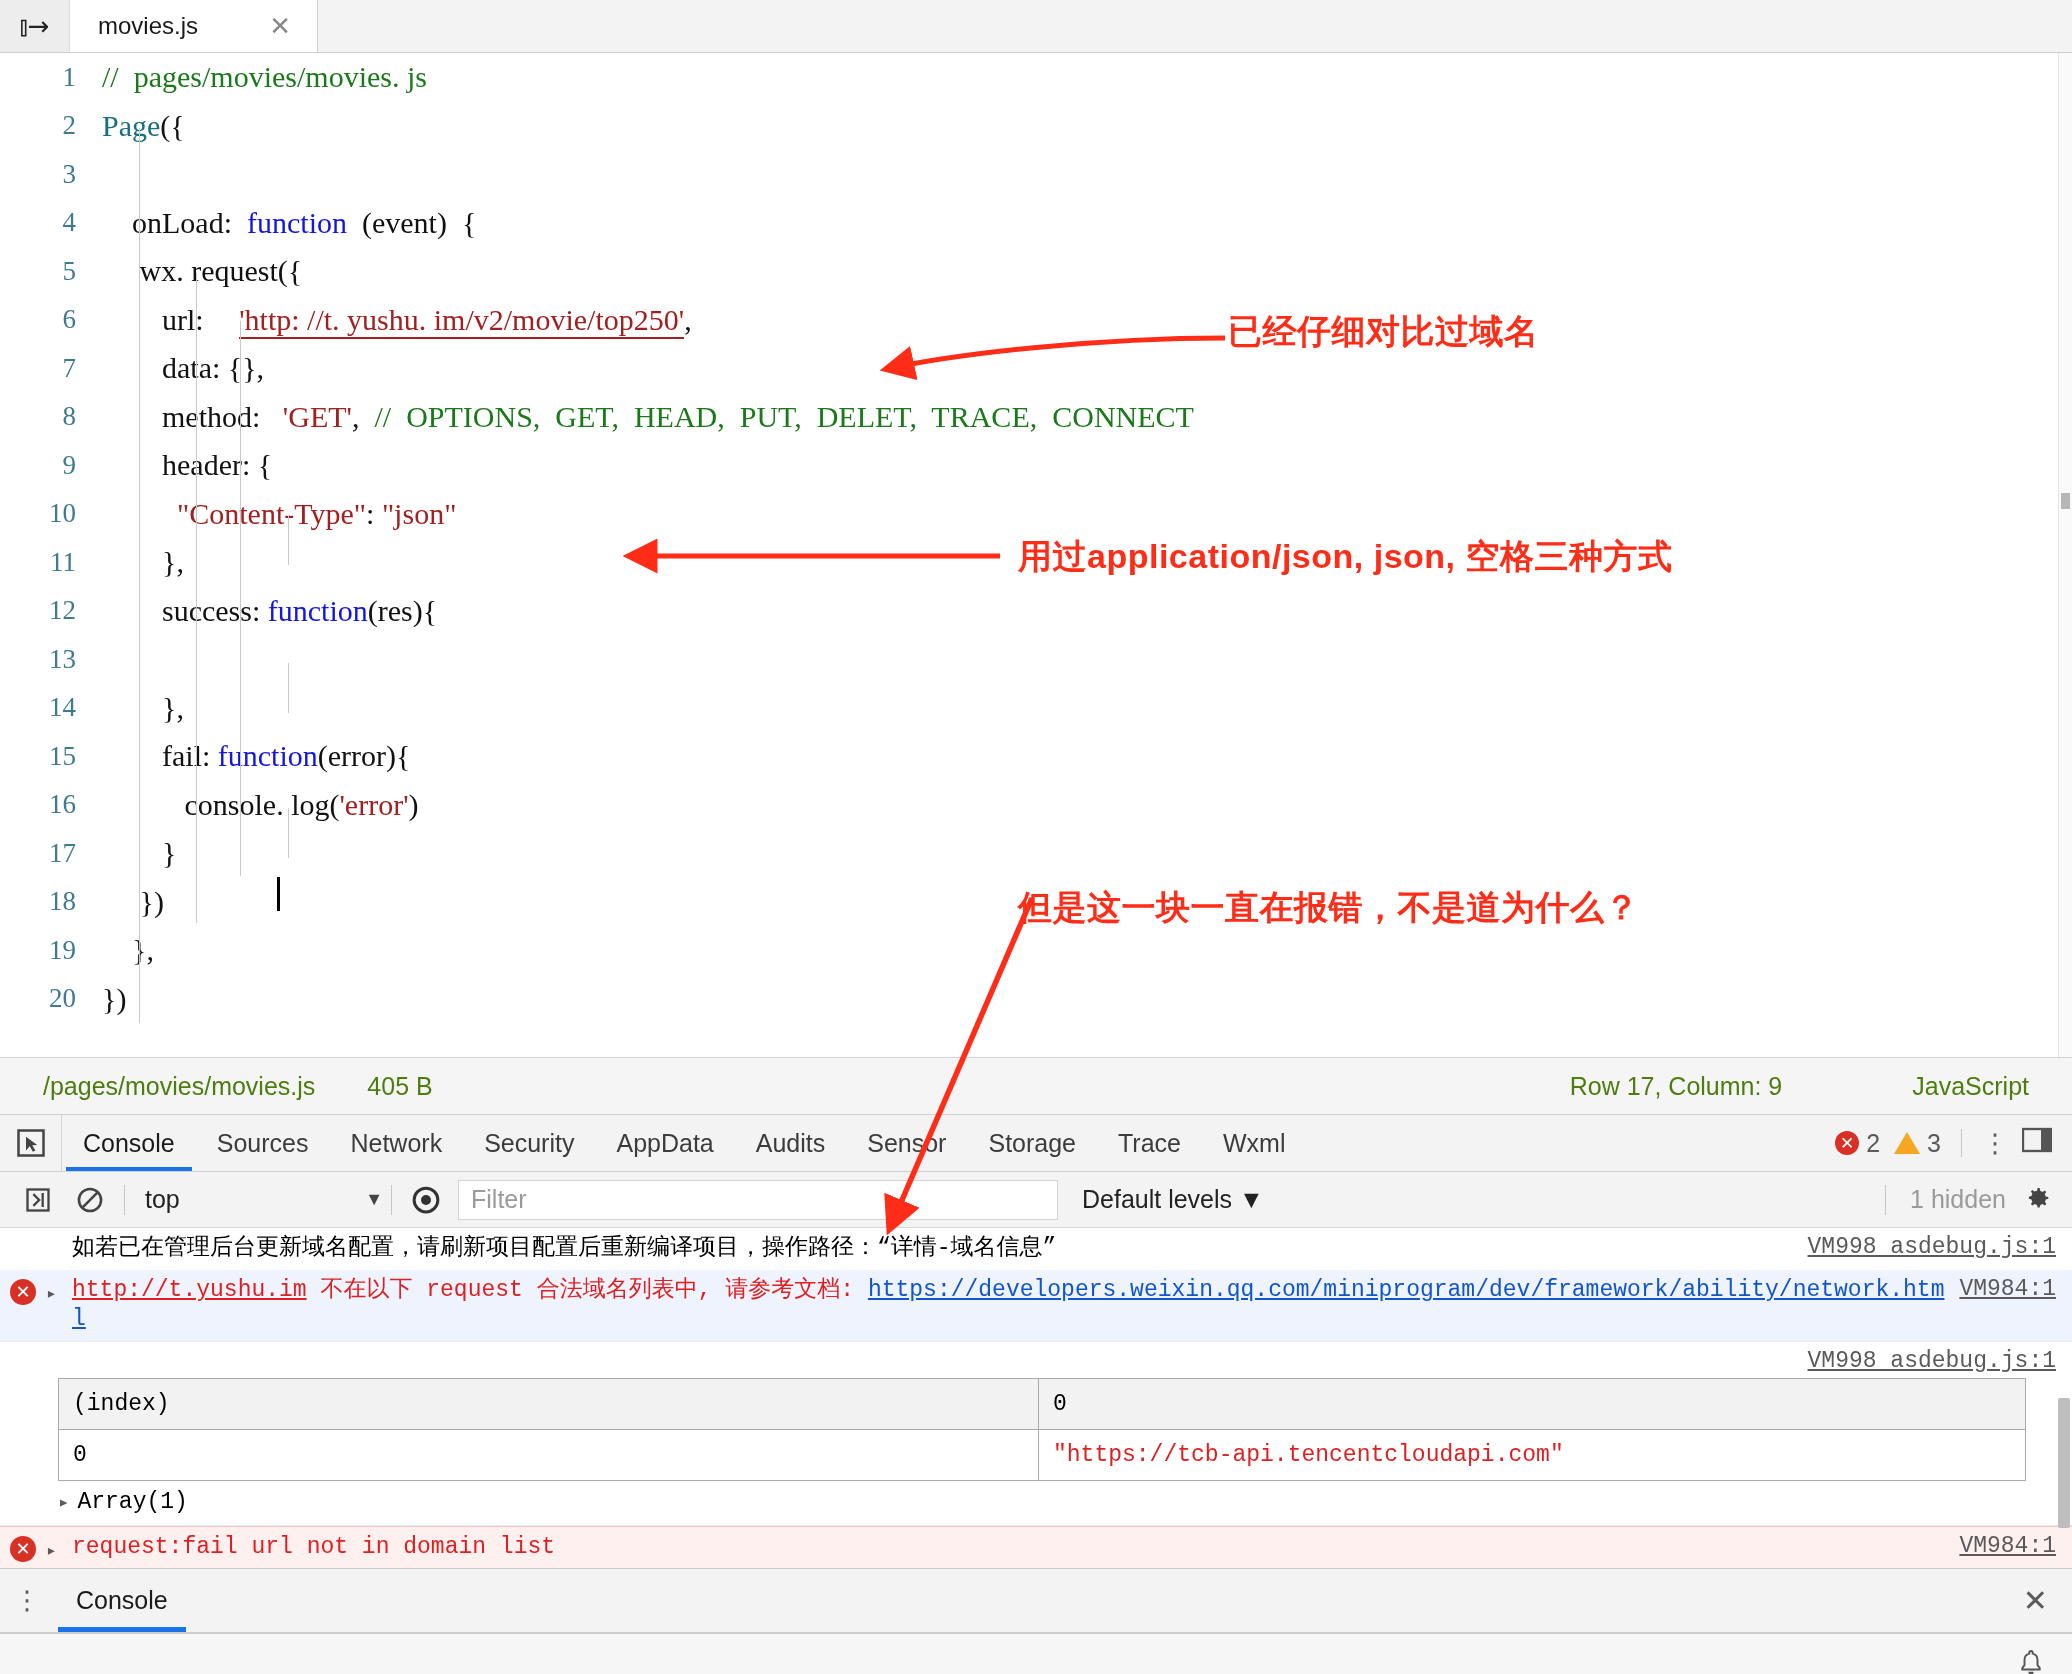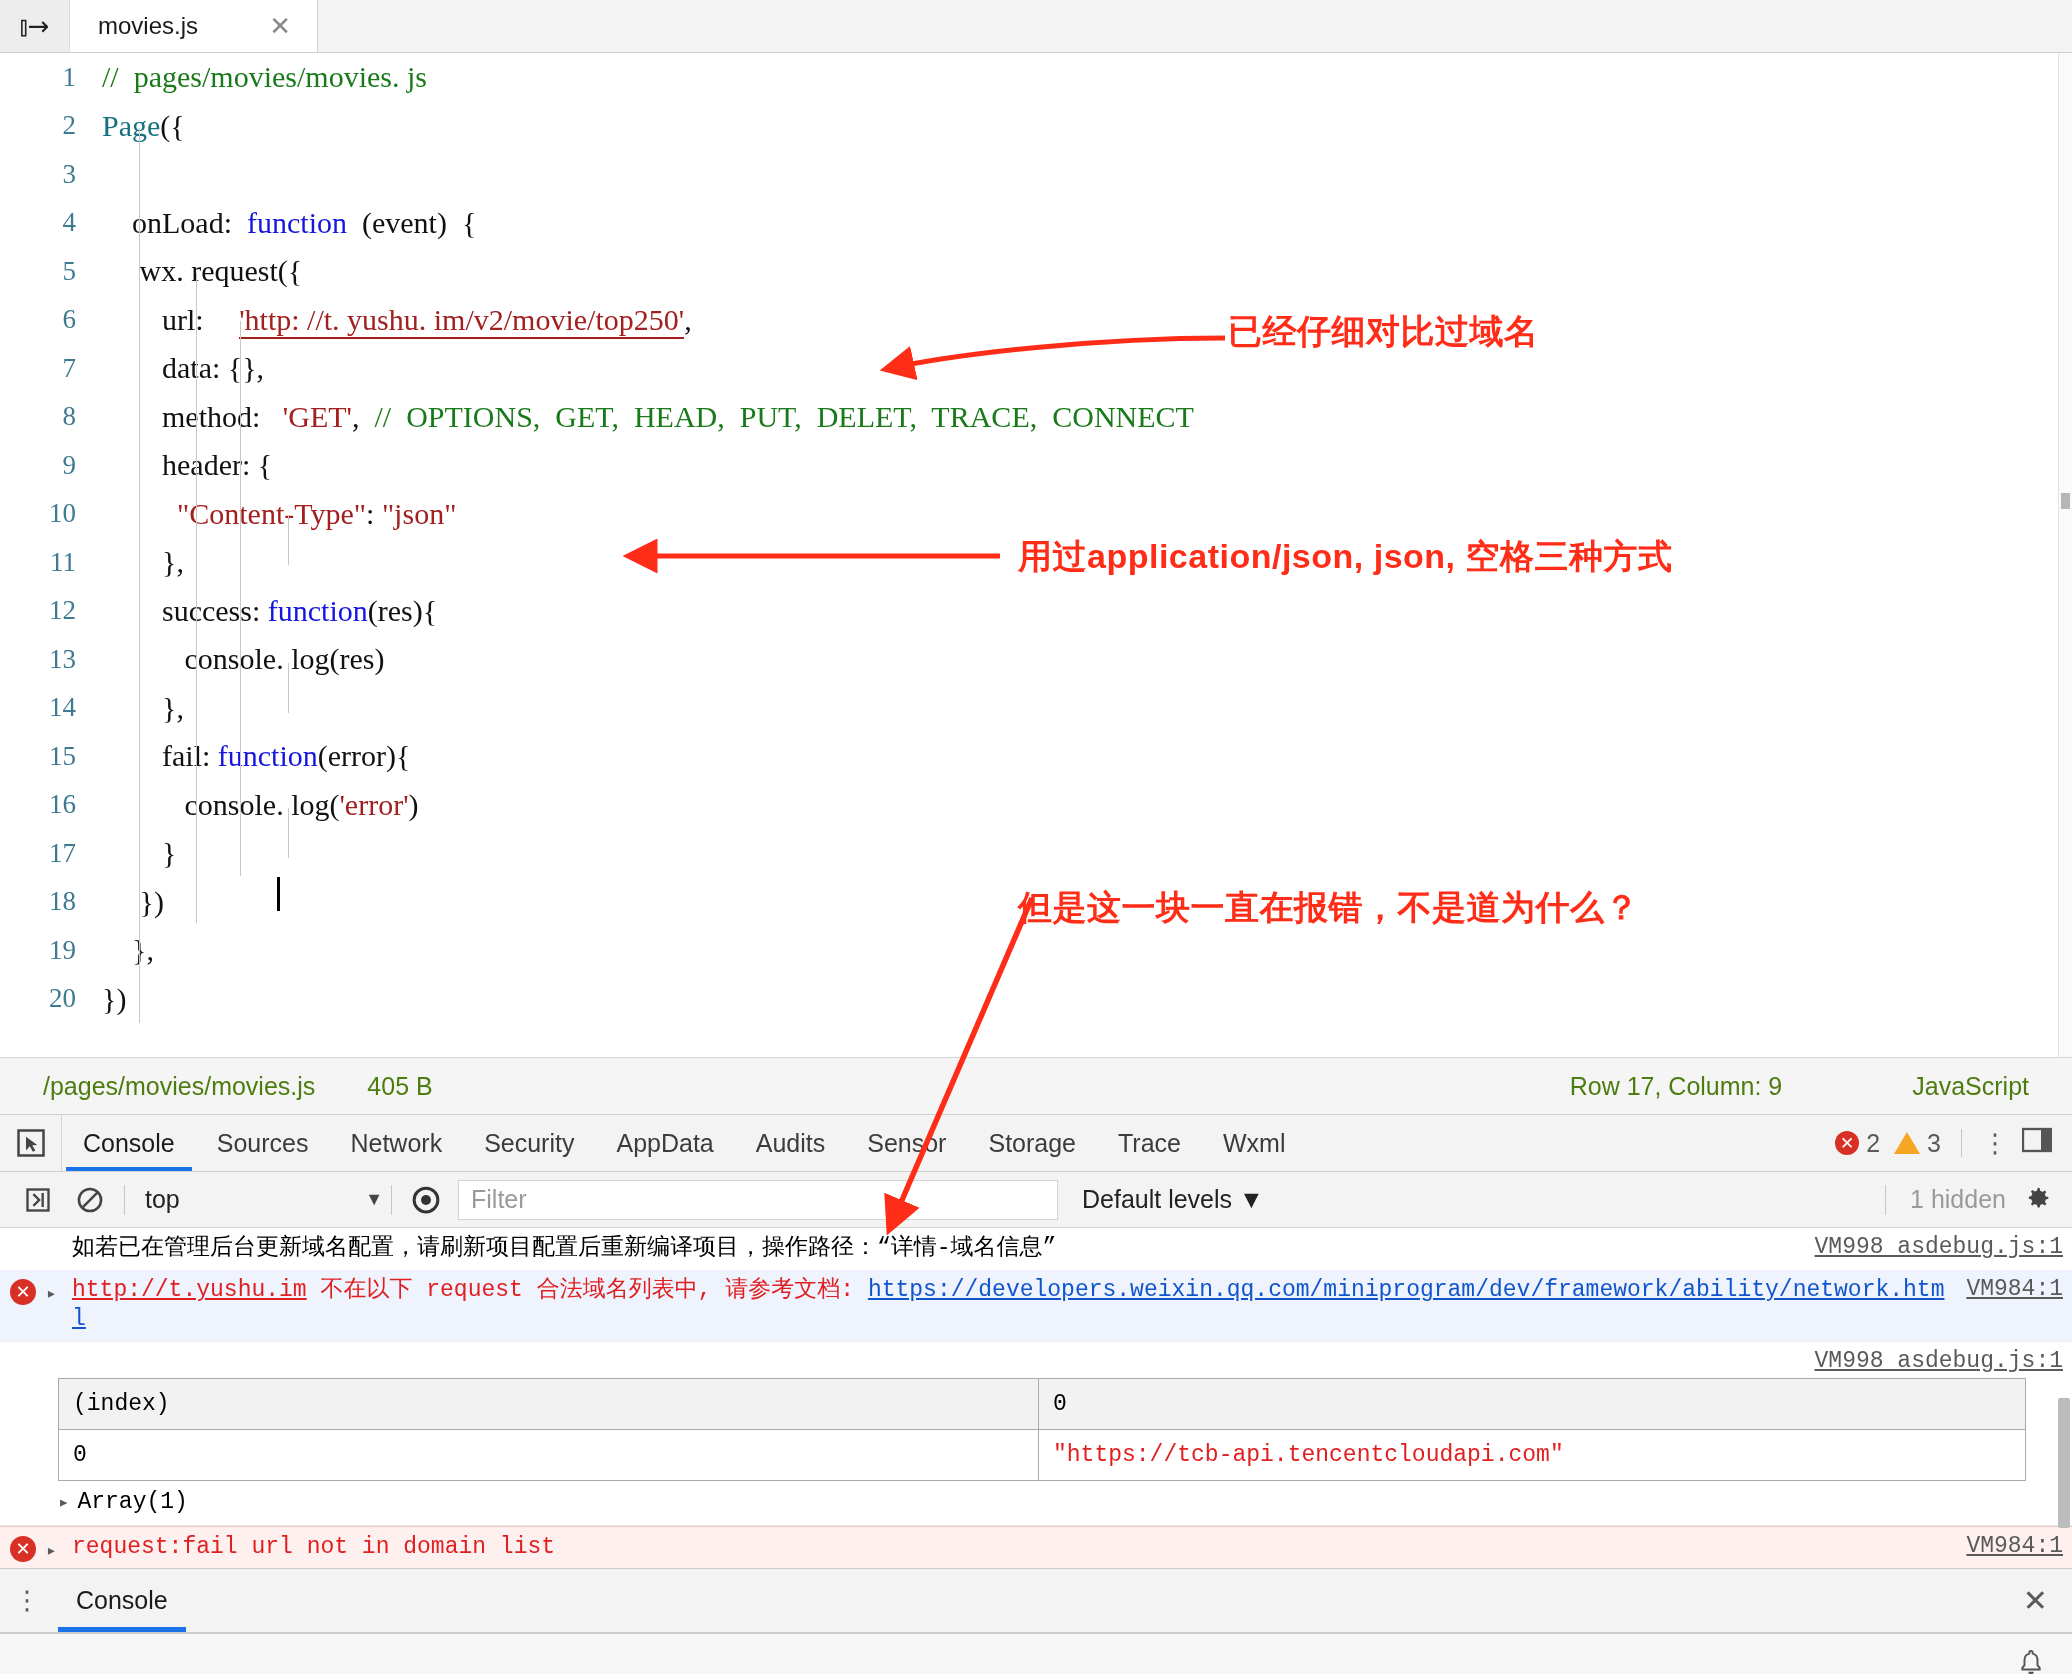--- a/index.html
+++ b/index.html
@@ -216,21 +216,21 @@
     border-bottom: 1px solid #eceff1;
     padding: 6px 0 6px 0;
     display:flex;
     min-height: 42px;
   }
   .msg-ico { width: 46px; flex:none; display:flex; justify-content:center; padding-top:3px;}
   .msg-tri { width: 26px; flex:none; color:#5a5a5a; font-size:18px; padding-top:6px;}
   .msg-text { flex:1; line-height:1.28; padding-right:10px;}
   .msg-src {
     color:#5a5a5a; text-decoration:underline; white-space:nowrap;
-    padding-right: 9px; align-self:flex-start;
+    padding-right: 16px; align-self:flex-start;
   }
   .red { color:#e02020; }
   .lnk { color:#1155cc; text-decoration:underline; }
   .lnkred { color:#e02020; text-decoration:underline; }
   .errorrow { background:#fff0f0; border-top:1px solid #f5c6c6; border-bottom:1px solid #f5c6c6;}
   .bluerow { background:#eef3fd; }
 
   table.cons-table {
     border-collapse: collapse;
     margin: 4px 0 0 58px;
@@ -342,21 +342,20 @@
       <div class="cl">
         <div class="ln">11</div>
         <div class="code"><span class="tok-plain">        },</span></div>
       </div>
       <div class="cl">
         <div class="ln">12</div>
         <div class="code"><span class="tok-plain">        success: </span><span class="tok-fn">function</span><span class="tok-plain">(res){</span></div>
       </div>
       <div class="cl">
         <div class="ln">13</div>
-        <div class="code"><span class="tok-plain">           console. log(res)</span></div>
       </div>
       <div class="cl">
         <div class="ln">14</div>
         <div class="code"><span class="tok-plain">        },</span></div>
       </div>
       <div class="cl">
         <div class="ln">15</div>
         <div class="code"><span class="tok-plain">        fail: </span><span class="tok-fn">function</span><span class="tok-plain">(error){</span></div>
       </div>
       <div class="cl">

